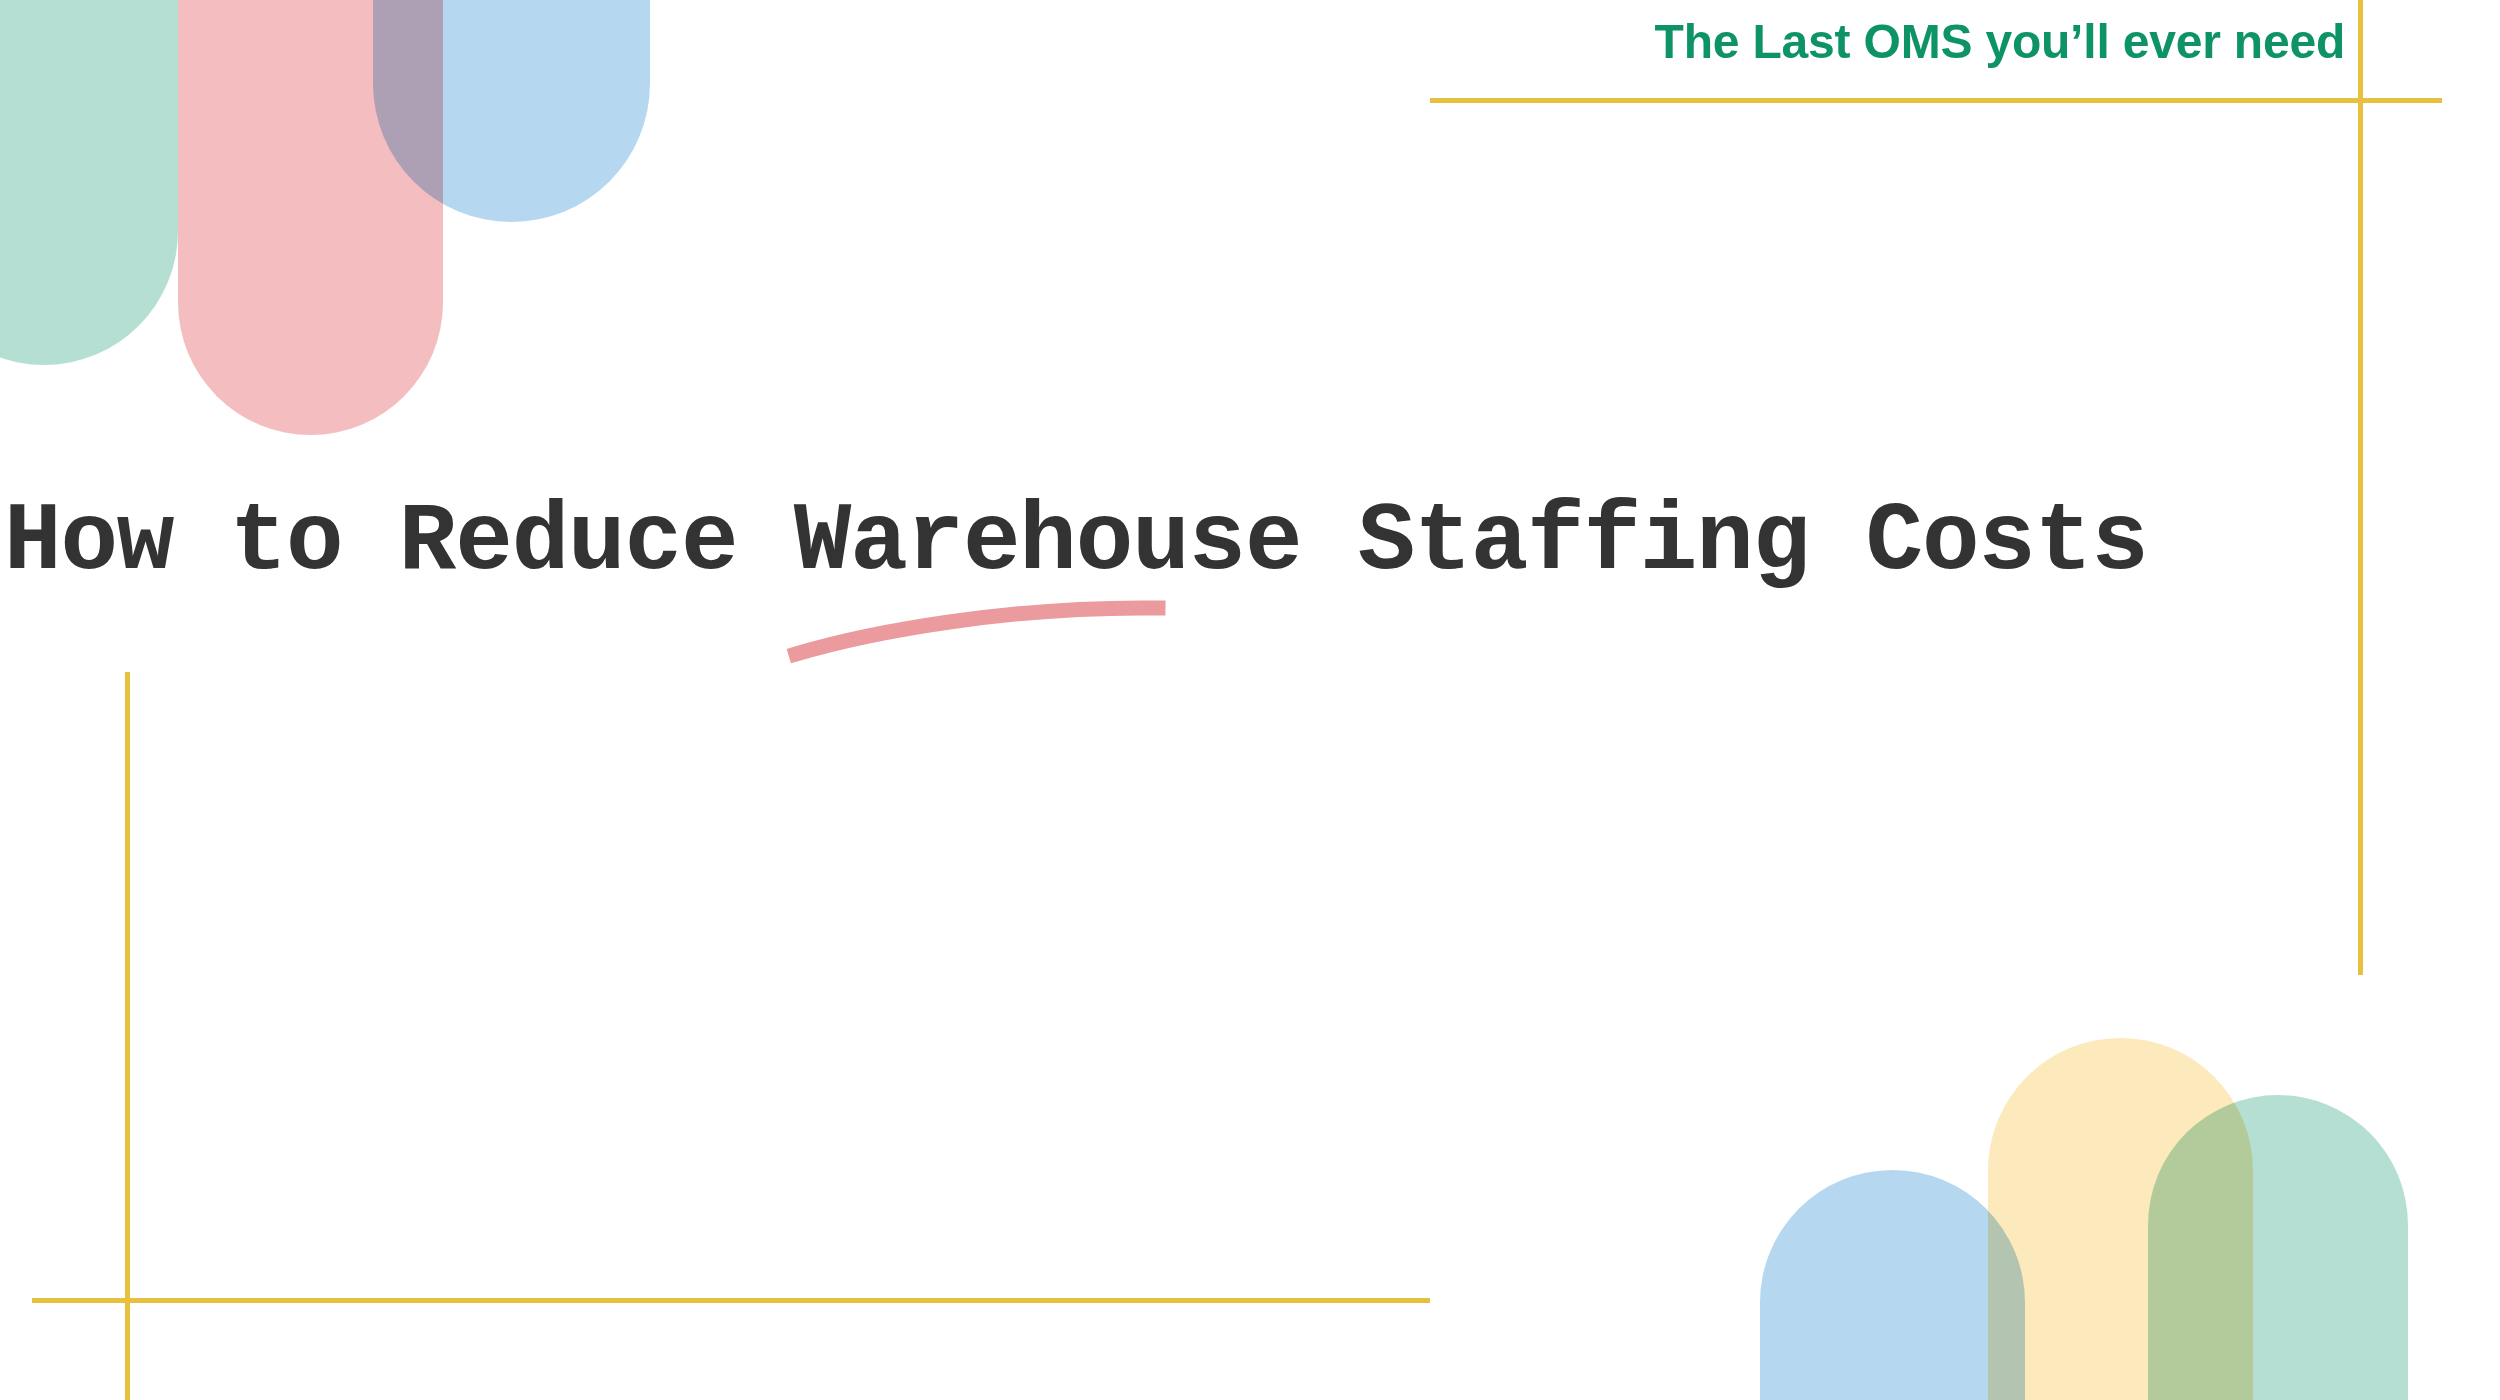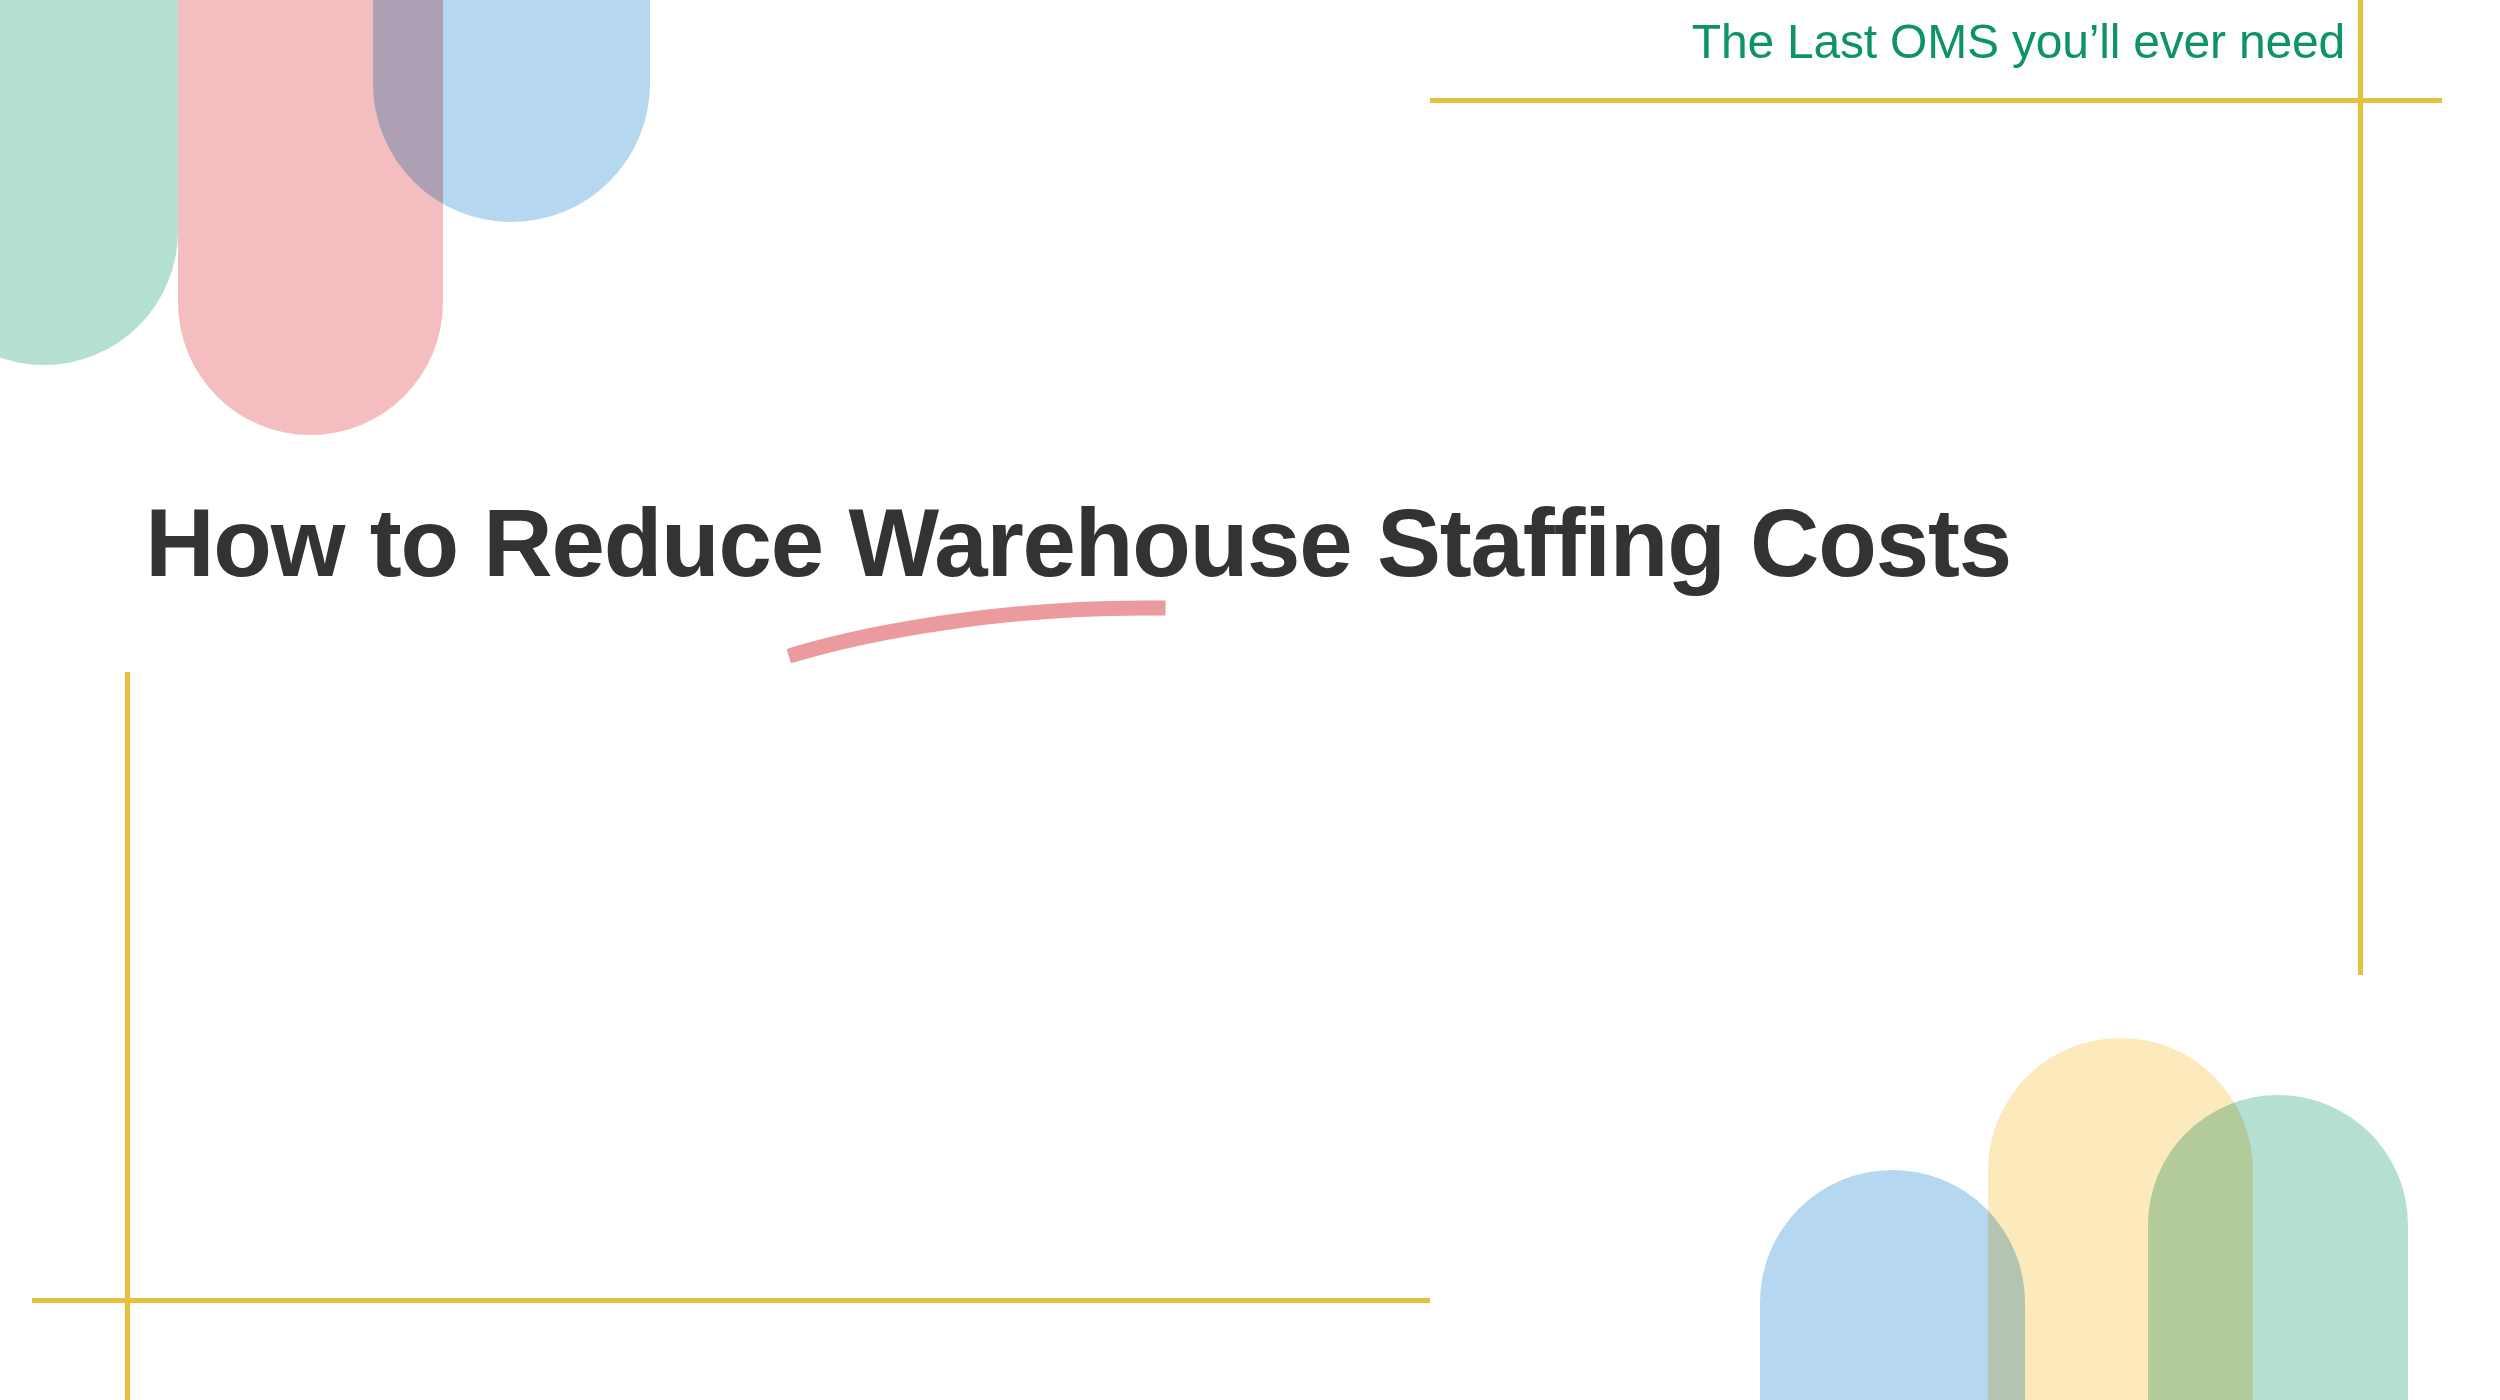--- a/index.html
+++ b/index.html
@@ -119,33 +119,34 @@
     width: 5px;
     height: 728px;
   }
 
   
   #tagline {
     position: absolute;
     right: 155px;
     top: 14px;
     font-size: 48px;
-    font-weight: normal;
+    font-weight: bold;
     color: #0e9367;
     letter-spacing: -0.2px;
     white-space: nowrap;
   }
 
   
   #title-block {
     position: absolute;
-    left: 16px;
+    left: 4px;
     top: 495px;
     width: 2124px;
     text-align: center;
+    font-family: Liberation Mono, monospace;
   }
   #page-title {
     display: inline-block;
     font-size: 96px;
     font-weight: bold;
     color: #333333;
     letter-spacing: -1.2px;
     line-height: 1.0;
     white-space: nowrap;
   }

